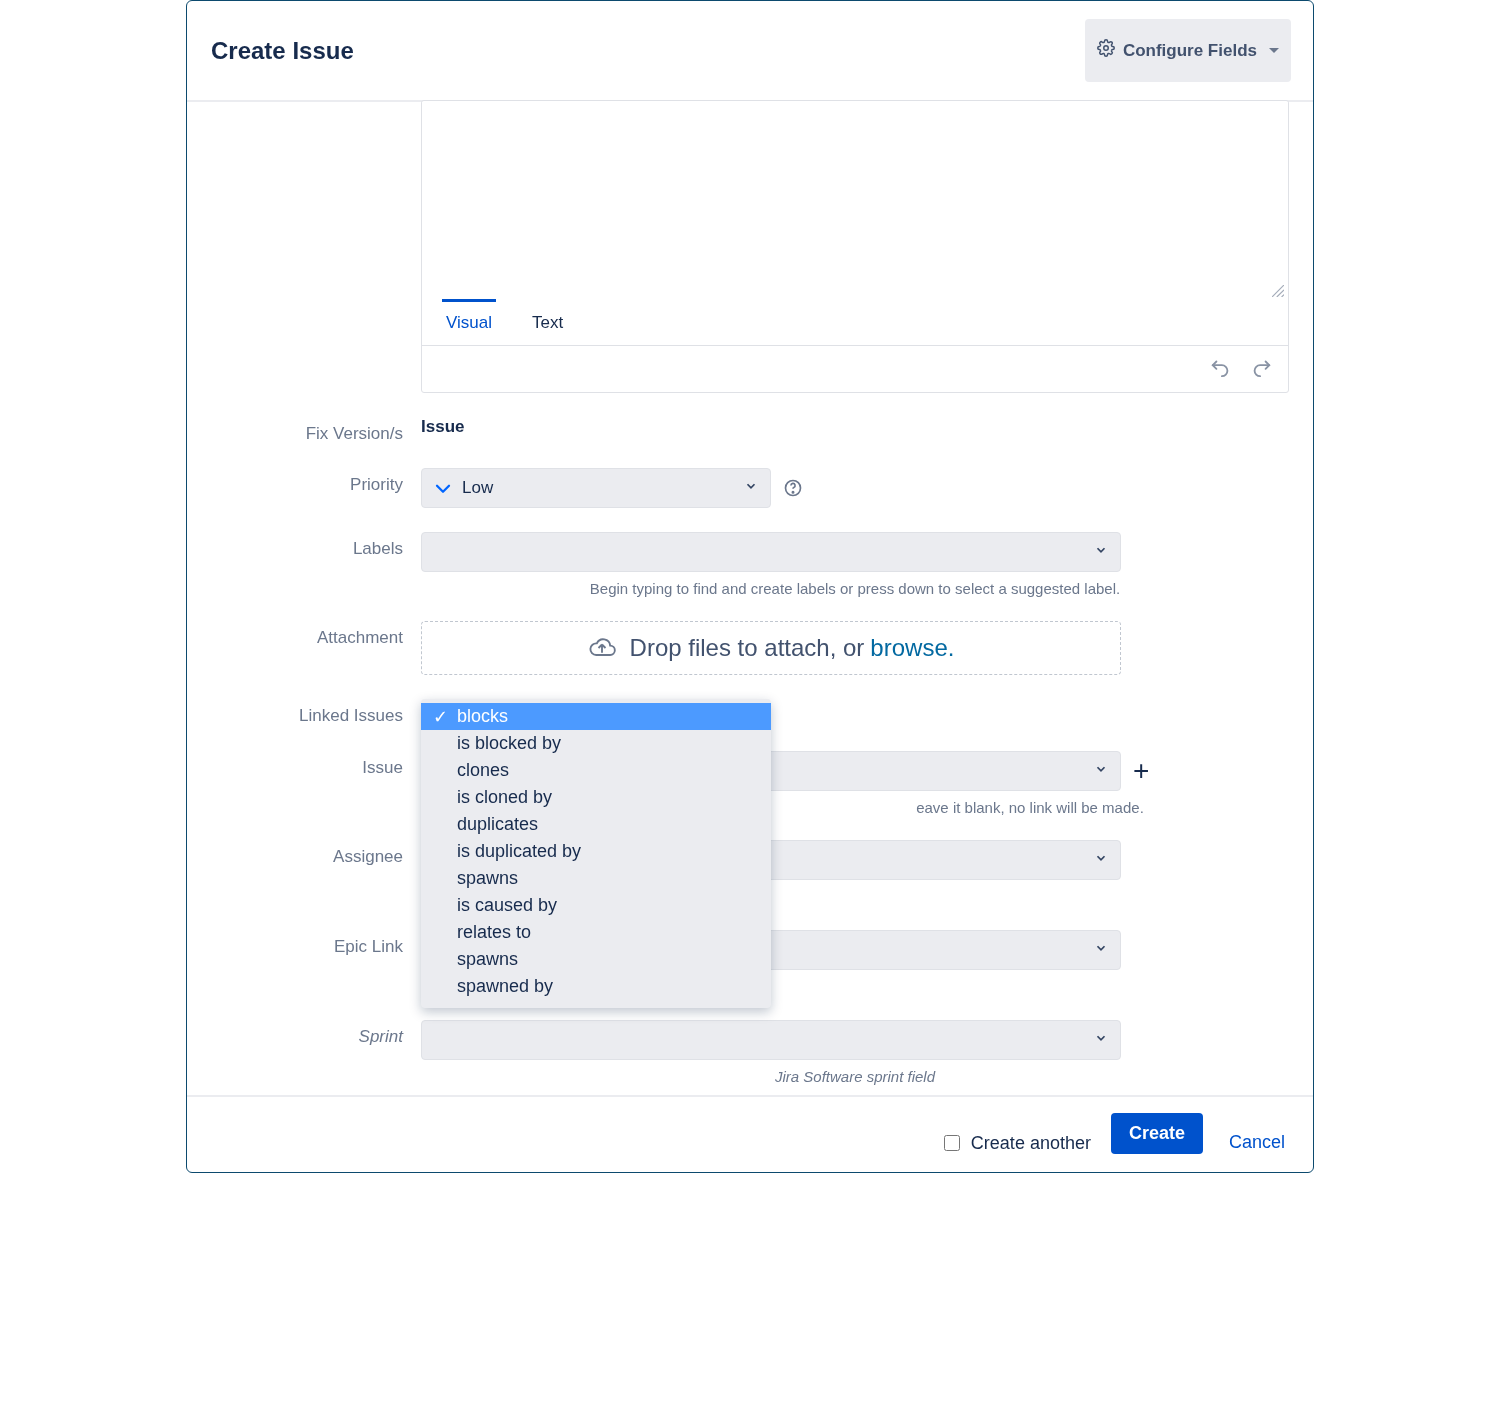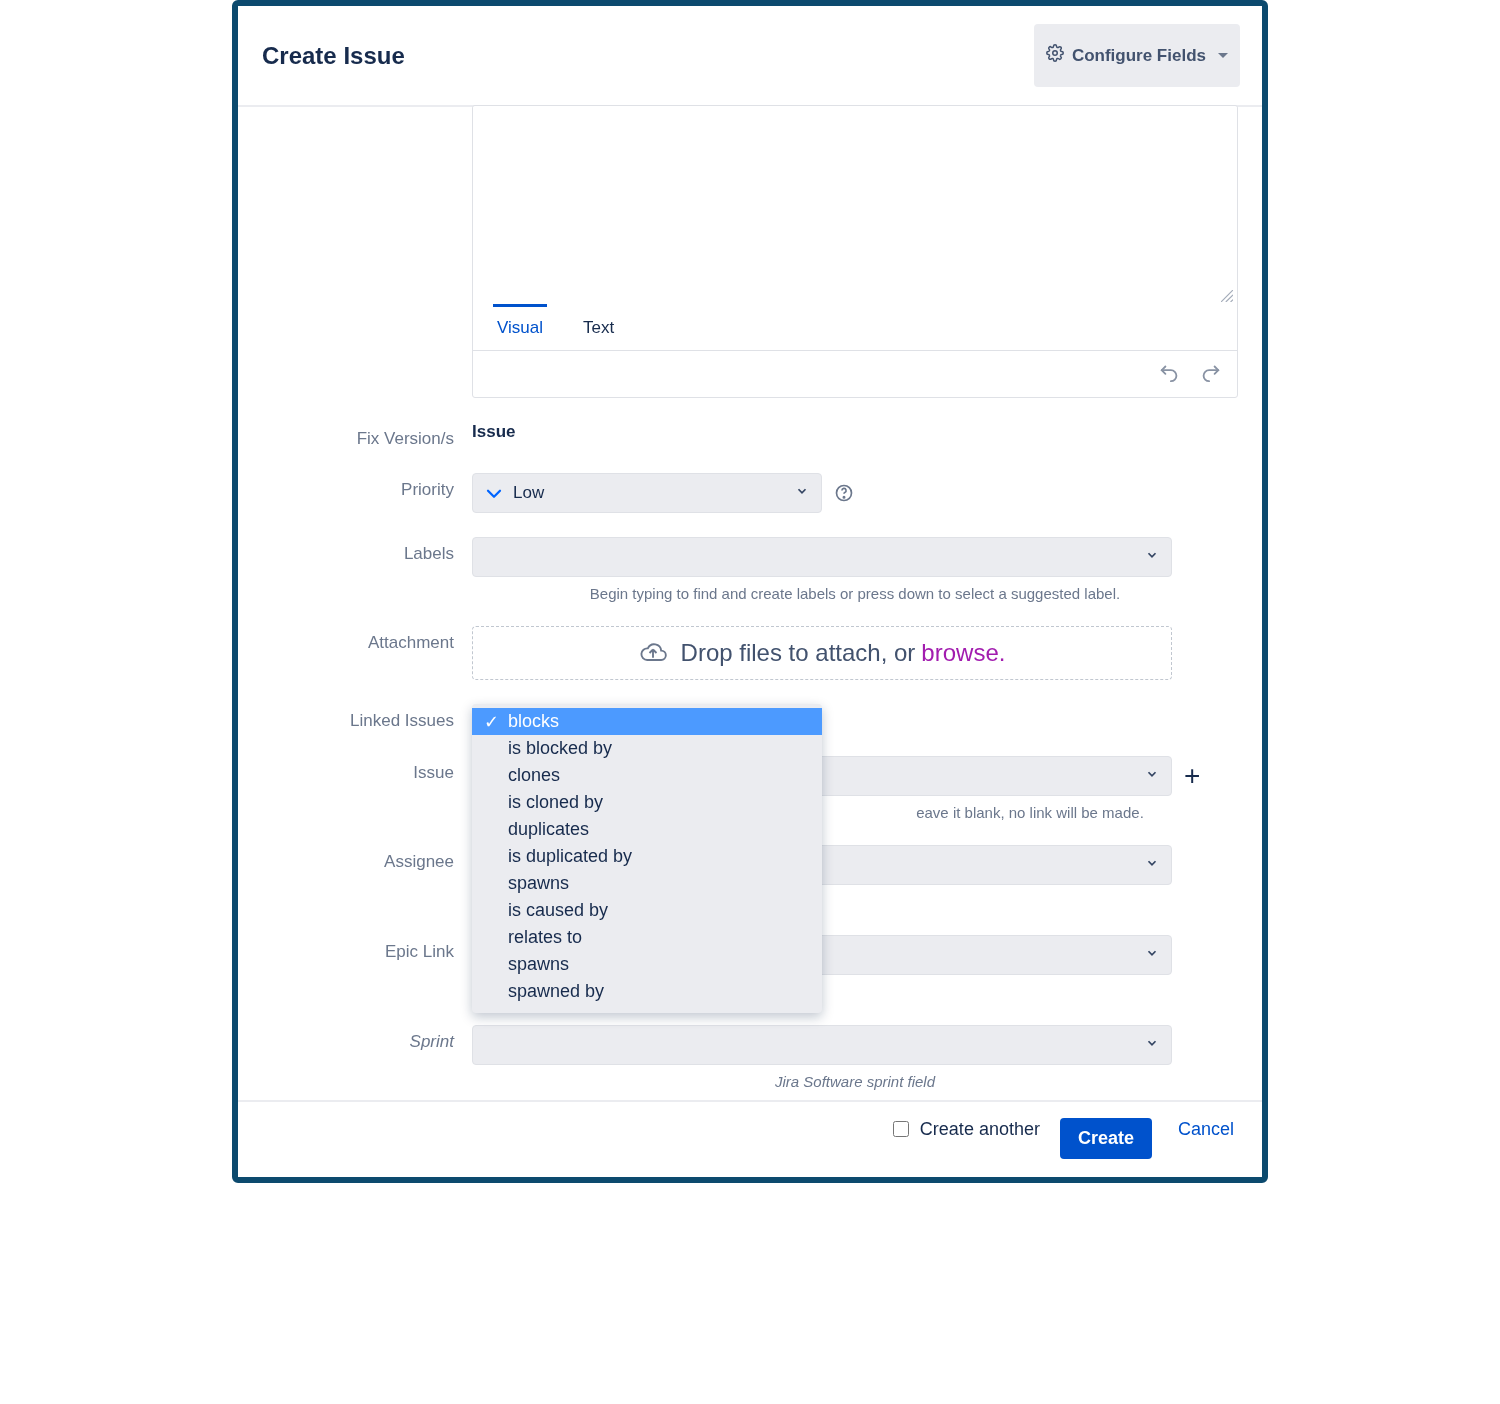--- a/index.html
+++ b/index.html
@@ -1,17 +1,17 @@
 <!DOCTYPE html>
 <html><head>
 <meta charset="utf-8">
 <style>
   * { box-sizing: border-box; }
   html, body { margin: 0; padding: 0; font-family: -apple-system, BlinkMacSystemFont, "Segoe UI", Helvetica, Arial, sans-serif; color: #172B4D; background: #fff; }
-  .dialog-wrap { width: 1036px; margin: 0 auto; border: 6px solid #0c4a6e; border-radius: 6px; overflow: visible; }
+  .dialog-wrap { width: 1128px; margin: 0 auto; border: 1px solid #0c4a6e; border-radius: 6px; overflow: visible; }
 
   
   .dialog-header { display: flex; align-items: center; justify-content: space-between; padding: 18px 22px 18px 24px; border-bottom: 2px solid #EBECF0; }
   .dialog-title { font-size: 24px; font-weight: 600; color: #172B4D; }
   .config-btn { display: inline-flex; align-items: center; gap: 8px; background: #EBECF0; border: none; border-radius: 4px; padding: 20px 12px; font-size: 17px; color: #42526E; cursor: pointer; font-weight: bold; }
   .config-btn svg { width: 18px; height: 18px; }
   .caret-down { width: 0; height: 0; border-left: 5px solid transparent; border-right: 5px solid transparent; border-top: 5px solid #6B778C; margin-left: 4px; }
 
   
   .dialog-body { padding: 0 24px 10px 24px; position: relative; }
@@ -45,35 +45,35 @@
   .select-medium { width: 350px; }
   .select-full { width: 700px; }
 
   .help-icon { margin-left: 12px; color:#6B778C; display:inline-flex; align-items:center; }
   .help-icon svg { width:20px; height:20px; }
 
   .hint-text { font-size: 15px; color:#6B778C; margin-top: 8px; text-align: center; }
 
   
   .dropzone { border:1px dashed #C1C7D0; border-radius:4px; height:54px; display:flex; align-items:center; justify-content:center; font-size:24px; color:#42526E; width:700px; }
-  .dropzone a { color:#a21caf; text-decoration:none; margin-left:6px; }
+  .dropzone a { color:#0369a1; text-decoration:none; margin-left:6px; }
   .cloud-icon { color:#6B778C; margin-right:14px; display:inline-flex; }
   .cloud-icon svg { width:28px; height:28px; }
 
   
   .add-btn { position:absolute; left: 712px; top: 6px; font-size: 28px; font-weight: 400; color:#172B4D; cursor:pointer; line-height:1; }
 
   
   .dropdown-menu { position:absolute; left:0; top:0; width:350px; background:#EBECF0; border-radius:4px; box-shadow: 0 4px 12px rgba(9,30,66,0.25); padding: 4px 0 8px; z-index: 50; }
   .dropdown-item { display:flex; align-items:center; padding: 3px 14px 3px 36px; font-size:18px; color:#172B4D; cursor:pointer; position:relative; }
   .dropdown-item.selected { background:#4C9AFF; color:#fff; }
   .dropdown-item.selected .check { position:absolute; left:12px; }
 
   
-  .dialog-footer { border-top: 2px solid #EBECF0; padding: 16px 22px 18px; display:flex; align-items:flex-start; justify-content:flex-end; gap:20px; }
+  .dialog-footer { border-top: 2px solid #EBECF0; padding: 16px 22px 18px; display:flex; align-items:flex-end; justify-content:flex-end; gap:20px; }
   .create-another { display:flex; align-items:center; gap:8px; font-size:18px; color:#172B4D; }
   .create-another input { width:16px; height:16px; }
   .btn-primary { background:#0052CC; color:#fff; border:none; border-radius:4px; font-size:18px; font-weight:600; padding:10px 18px; cursor:pointer; }
   .btn-link { background:none; border:none; color:#0052CC; font-size:18px; cursor:pointer; }
 
   .row-inline { display:flex; align-items:center; }
 </style>
 </head>
 <body>
 

